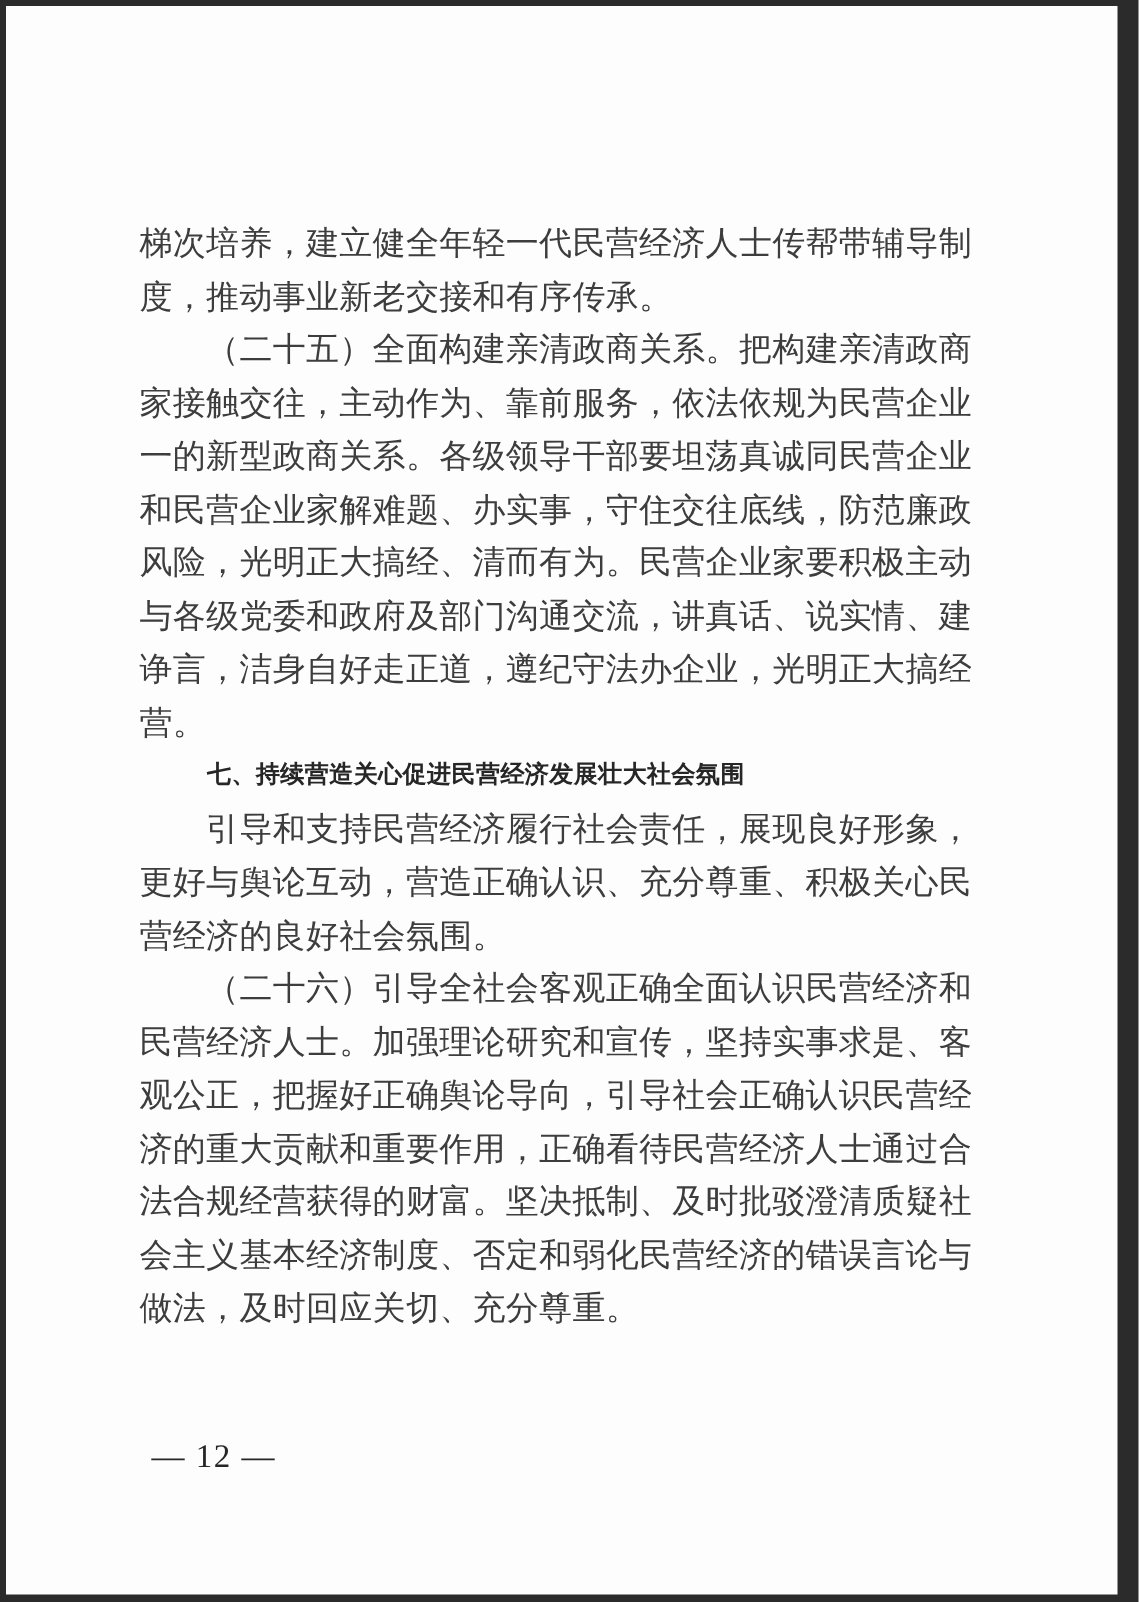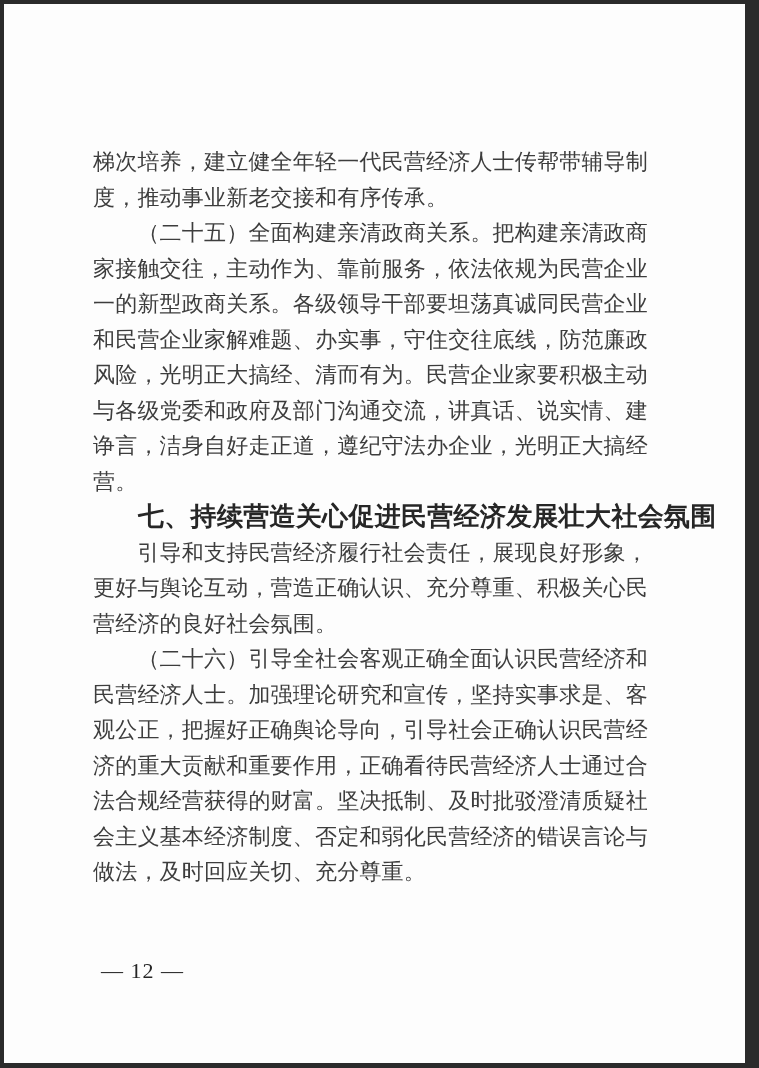--- a/index.html
+++ b/index.html
@@ -42,21 +42,21 @@
     font-size: 22px;
     letter-spacing: 0.2px;
     color: var(--body-text, #3d3d3d);
     white-space: nowrap;
     font-family: "Liberation Serif", "DejaVu Serif", serif;
   }
   .line.indent {
     padding-left: 44.4px;
   }
   .line.heading {
-    font-size: 26px;
+    font-size: 16px;
     font-weight: bold;
     letter-spacing: 0.3px;
     color: var(--heading-text, #262626);
     padding-left: 45px;
   }
   .page-number {
     position: absolute;
     left: 97px;
     top: 956px;
     font-size: 22px;

